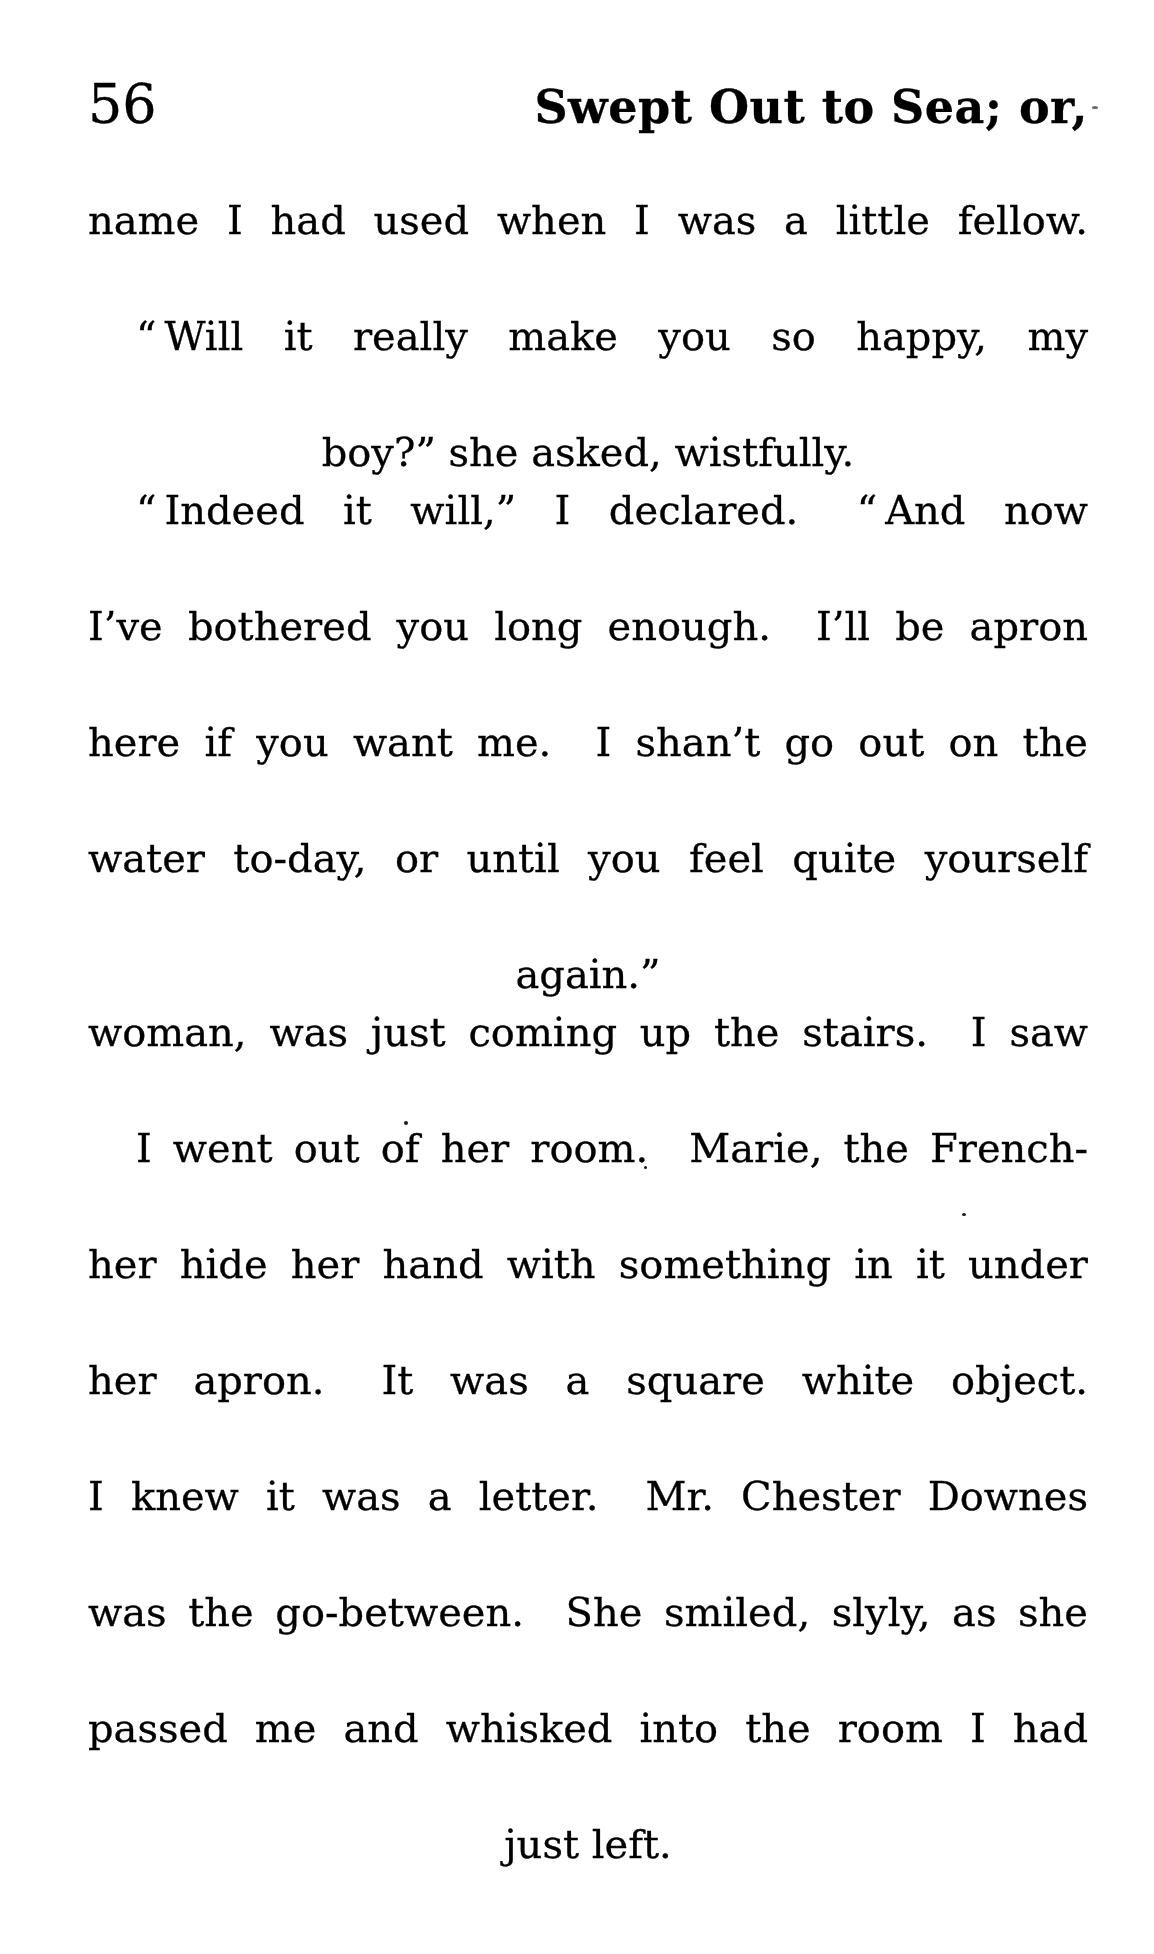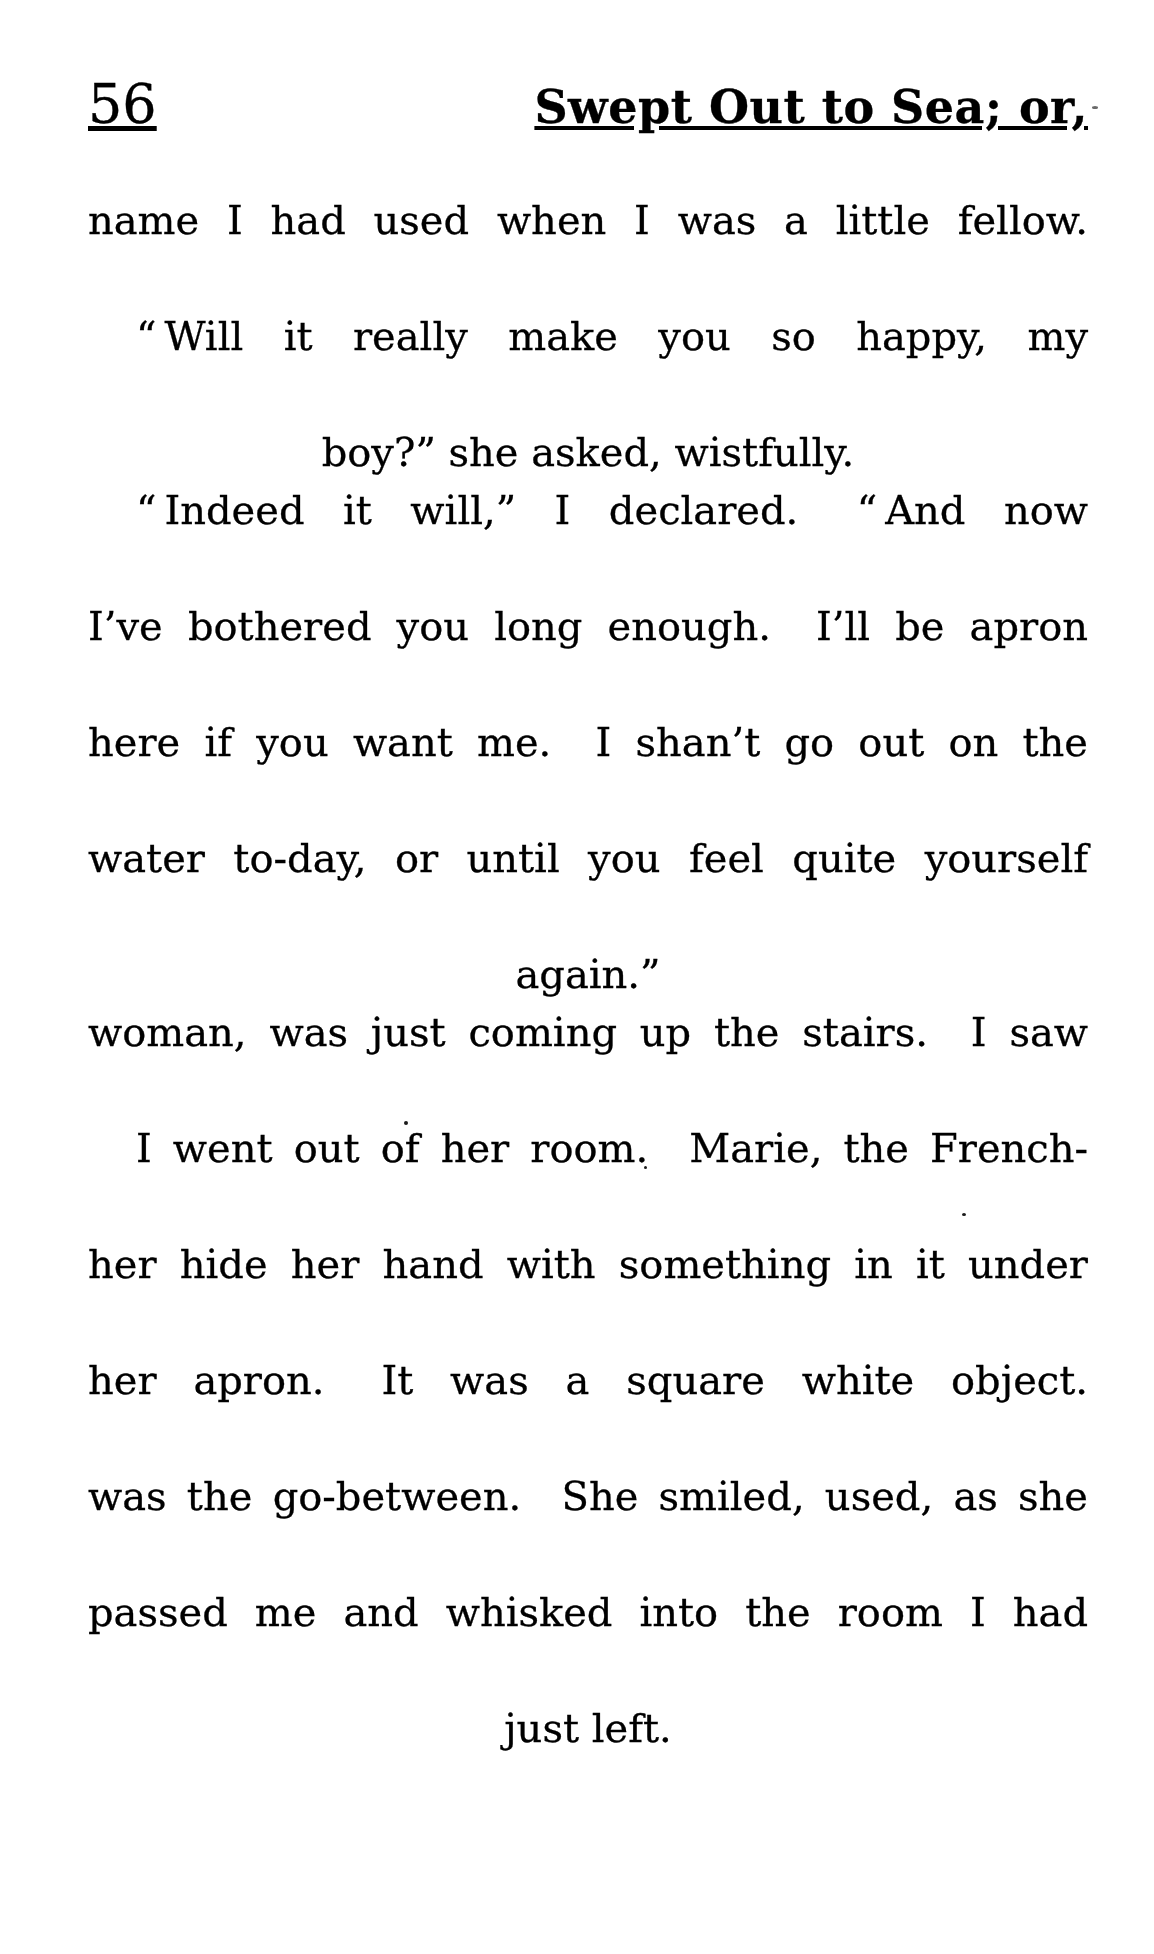--- a/index.html
+++ b/index.html
@@ -19,21 +19,20 @@
   }
   .content {
     width: 1000px;
     margin-left: 88px;
   }
   .running-head {
     display: flex;
     justify-content: space-between;
     align-items: baseline;
     padding-top: 78px;
-    text-decoration: underline;
   }
   .page-number {
     font-size: 54px;
     line-height: 54px;
     font-weight: 400;
   }
   .running-title {
     font-size: 46px;
     line-height: 54px;
     font-weight: 700;
@@ -89,21 +88,22 @@
       <div class="line last">boy?” she asked, wistfully.</div>
       <div class="line justify indent">“ Indeed it will,” I declared.  “ And now</div>
       <div class="line justify">I’ve bothered you long enough.  I’ll be apron</div>
       <div class="line justify">here if you want me.  I shan’t go out on the</div>
       <div class="line justify">water to-day, or until you feel quite yourself</div>
       <div class="line last">again.”</div>
       <div class="line justify">woman, was just coming up the stairs.  I saw</div>
       <div class="line justify indent">I went out of her room.  Marie, the French-</div>
       <div class="line justify">her hide her hand with something in it under</div>
       <div class="line justify">her apron.  It was a square white object.</div>
-      <div class="line justify">was the go-between.  She smiled, used, as she</div>
+      <div class="line justify">I knew it was a letter.  Mr. Chester Downes</div>
+      <div class="line justify">was the go-between.  She smiled, slyly, as she</div>
       <div class="line justify">passed me and whisked into the room I had</div>
       <div class="line last">just left.</div>
     </div>
   </div>
 
   <div class="speck s1"></div>
   <div class="speck s2"></div>
   <div class="speck s3"></div>
   <div class="speck s4"></div>
 

